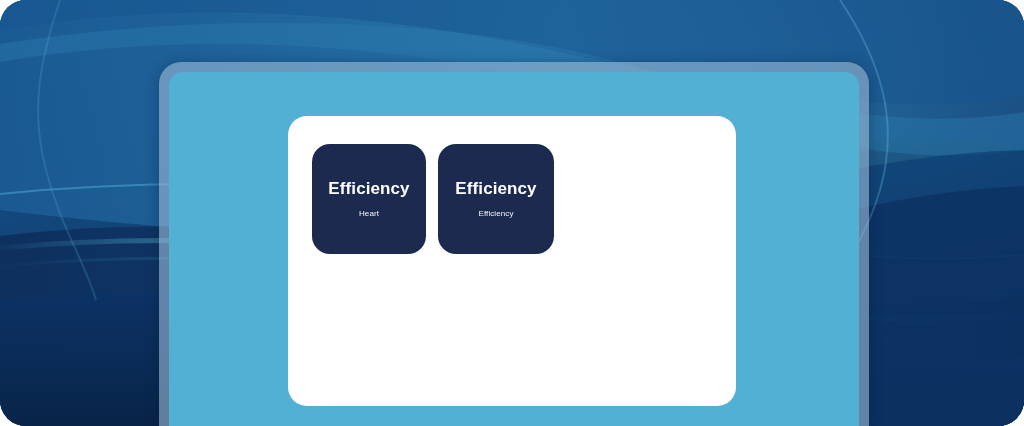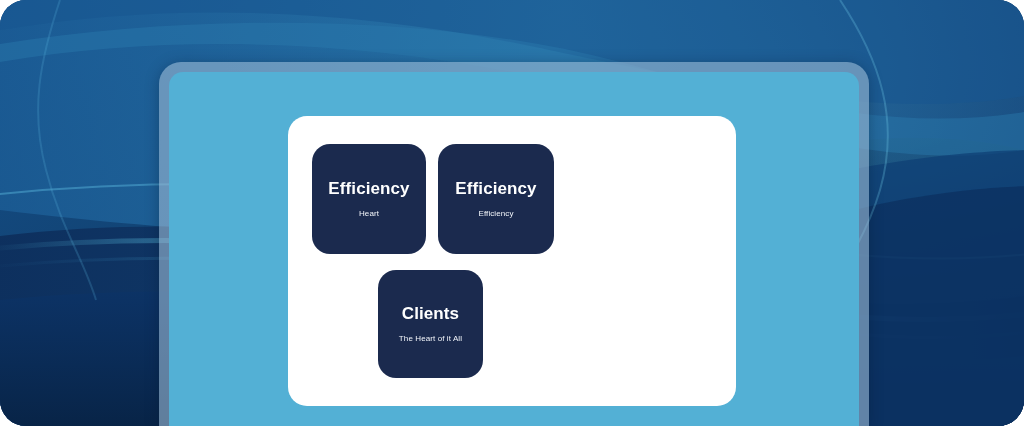--- a/index.html
+++ b/index.html
@@ -206,24 +206,20 @@
           <div class="tile" id="tile-efficiency">
             <div class="tile-title">Efficiency</div>
             <div class="tile-subtitle">Heart</div>
           </div>
 
           <div class="tile" id="tile-technology">
             <div class="tile-title">Efficiency</div>
             <div class="tile-subtitle">Efficiency</div>
           </div>
 
-          <div class="tile" id="tile-clients">
-            <div class="tile-title">Clients</div>
-            <div class="tile-subtitle">The Heart of it All</div>
-          </div>
 
         </div>
       </div>
 
     </div>
   </div>
 
 </div>
 
 </body></html>

